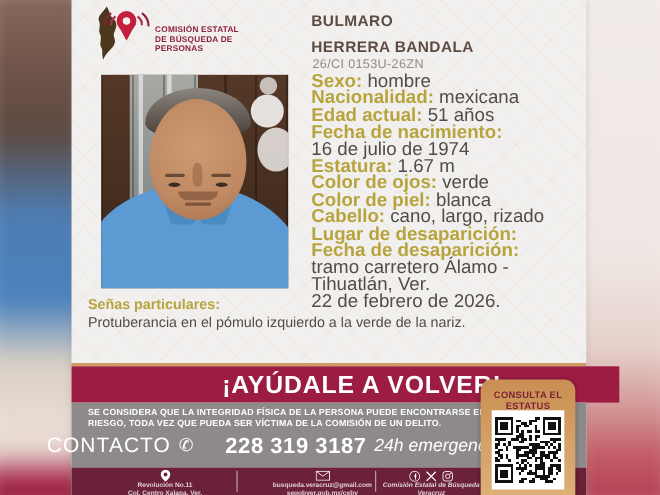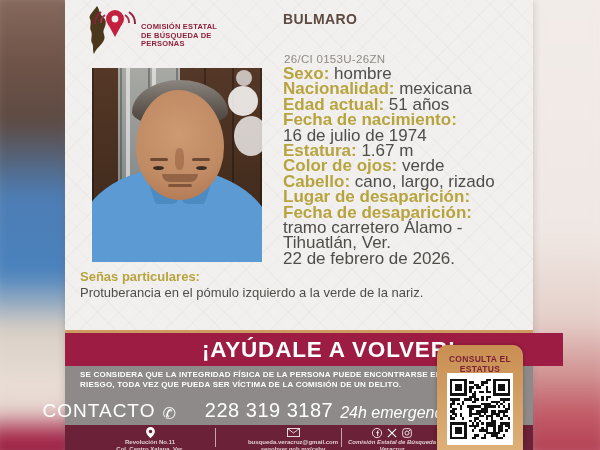--- a/index.html
+++ b/index.html
@@ -61,24 +61,24 @@
 
   
   .goldline{position:absolute;left:0;top:330px;width:468px;height:3px;background:#cf9a5f;}
   .banner{position:absolute;left:0;top:333px;width:468px;height:33px;background:#9d1c43;
           display:flex;align-items:center;justify-content:center;color:#fff;font-weight:bold;
           font-size:22.5px;letter-spacing:.8px;padding-left:30px;}
   .grayblock{position:absolute;left:0;top:366px;width:468px;height:59px;background:#8d8a89;}
   .disclaimer{position:absolute;left:15px;top:4px;width:392px;color:#fff;font-weight:bold;
               font-size:8px;line-height:9.6px;letter-spacing:.2px;}
   .contactrow{position:absolute;left:0;top:24px;width:408px;height:32px;display:flex;
-              align-items:flex-end;justify-content:center;gap:7px;color:#fff;white-space:nowrap;}
+              align-items:center;justify-content:center;gap:7px;color:#fff;white-space:nowrap;}
   .c-label{font-size:19px;letter-spacing:1px;}
   .c-phoneicon{font-size:16px;line-height:1;}
-  .c-phone{font-size:20px;font-weight:normal;letter-spacing:.5px;margin-left:22px;}
+  .c-phone{font-size:20px;font-weight:bold;letter-spacing:.5px;margin-left:22px;}
   .c-hours{font-size:16px;font-style:italic;}
   .c-911{font-size:16px;font-weight:bold;font-style:italic;}
 
   .footer{position:absolute;left:0;top:425px;width:468px;height:25px;background:#6b2138;}
   .fcol{position:absolute;top:2px;text-align:center;color:rgba(255,255,255,.78);
         font-size:6px;line-height:7px;font-weight:bold;}
   .fdiv{position:absolute;top:3px;width:1px;height:19px;background:rgba(255,255,255,.6);}
   .ficons{height:11px;display:flex;align-items:center;justify-content:center;gap:5px;margin-bottom:1px;}
 
   
@@ -109,20 +109,21 @@
       <circle cx="32" cy="15" r="9" fill="#c41f3e"></circle>
       <circle cx="32" cy="15" r="3.4" fill="#f2f0ee"></circle>
     </svg>
     <div class="org">
       <div>COMISIÓN ESTATAL</div>
       <div>DE BÚSQUEDA DE</div>
       <div>PERSONAS</div>
     </div>
     <div class="name">
       <div>BULMARO</div>
+      <div>HERRERA BANDALA</div>
     </div>
     <div class="caseid">26/CI 0153U-26ZN</div>
 
     <div class="photo">
       <div class="window">
         <div class="winbar" style="left:8px"></div>
           <div class="winbar" style="left:34px"></div>
       </div>
       <div class="wood"></div>
       <div class="china" style="right:4px;top:18px;width:30px;height:30px"></div>
@@ -145,20 +146,21 @@
     </div>
 
     <div class="details">
       <div><b>Sexo:</b><span> hombre</span></div>
       <div><b>Nacionalidad:</b><span> mexicana</span></div>
       <div><b>Edad actual:</b><span> 51 años</span></div>
       <div><b>Fecha de nacimiento:</b><span></span></div>
       <div><b></b><span>16 de julio de 1974</span></div>
       <div><b>Estatura:</b><span> 1.67 m</span></div>
       <div><b>Color de ojos:</b><span> verde</span></div>
+      <div><b>Color de piel:</b><span> blanca</span></div>
       <div><b>Cabello:</b><span> cano, largo, rizado</span></div>
       <div><b>Lugar de desaparición:</b><span></span></div>
       <div><b>Fecha de desaparición:</b><span></span></div>
       <div><b></b><span>tramo carretero Álamo - Tihuatlán, Ver.</span></div>
       <div><b></b><span>22 de febrero de 2026.</span></div>
     </div>
 
     <div class="senas">
       <b>Señas particulares:</b><br>
       <span>Protuberancia en el pómulo izquierdo a la verde de la nariz.</span>

